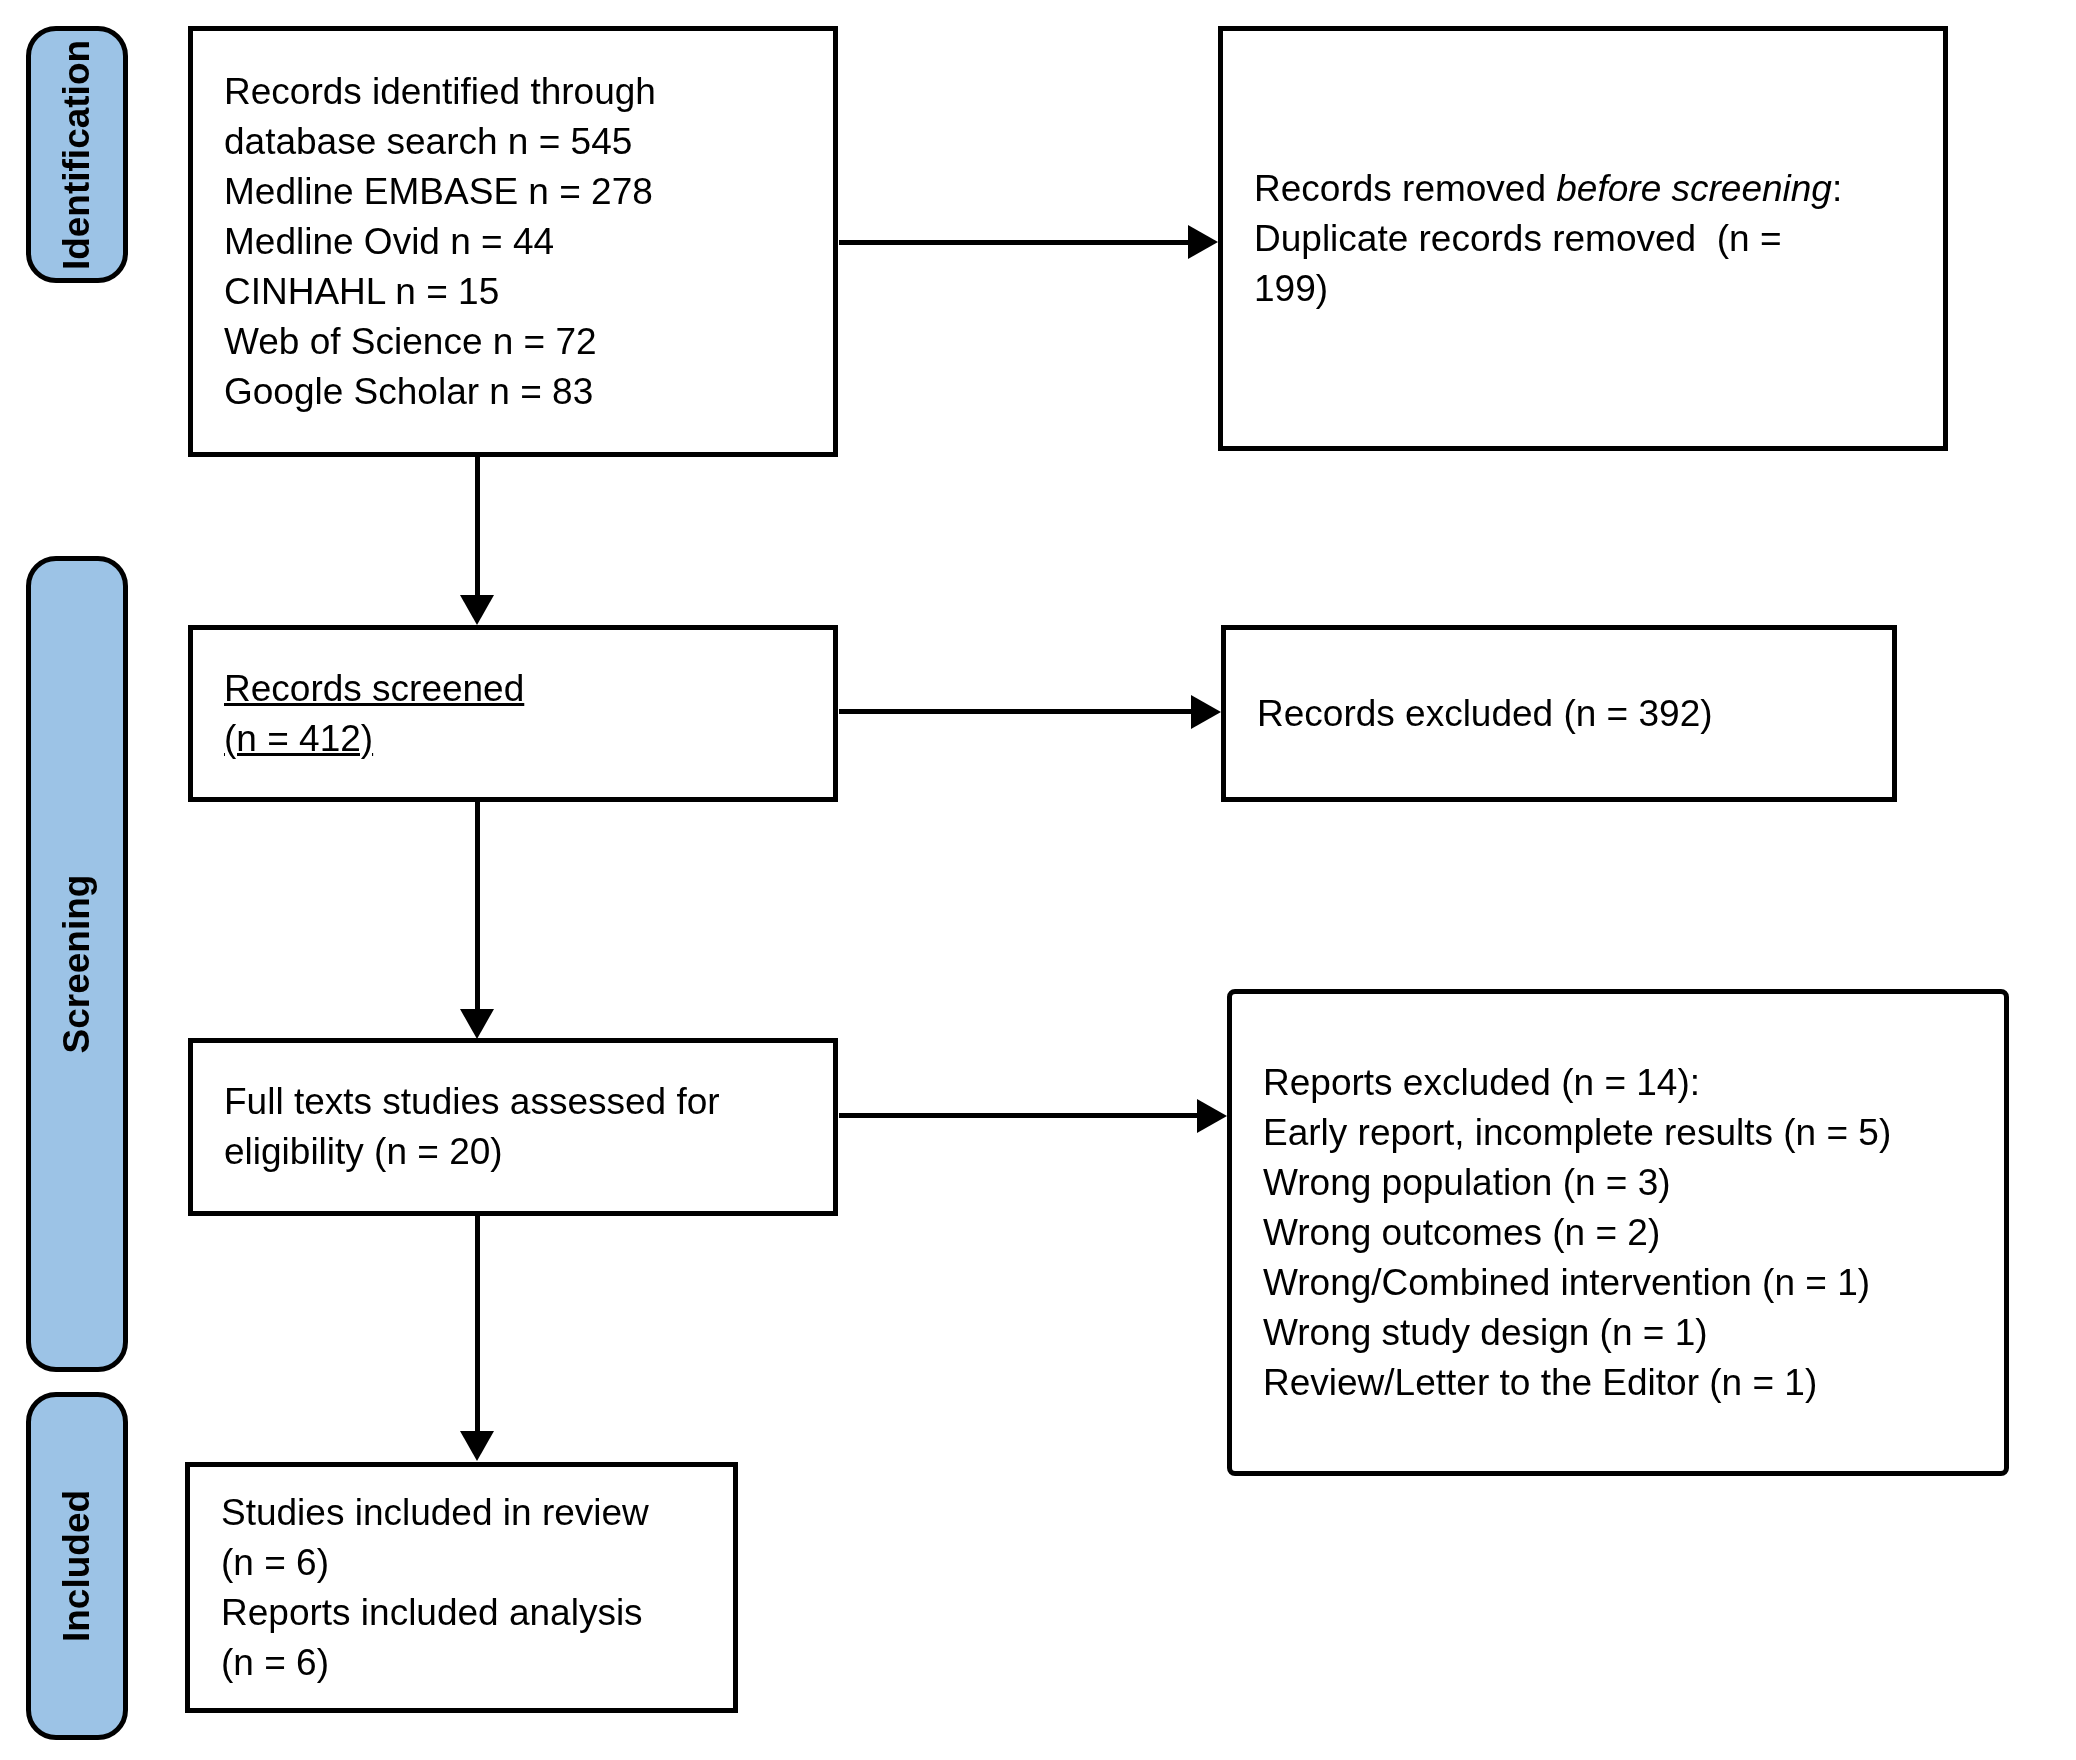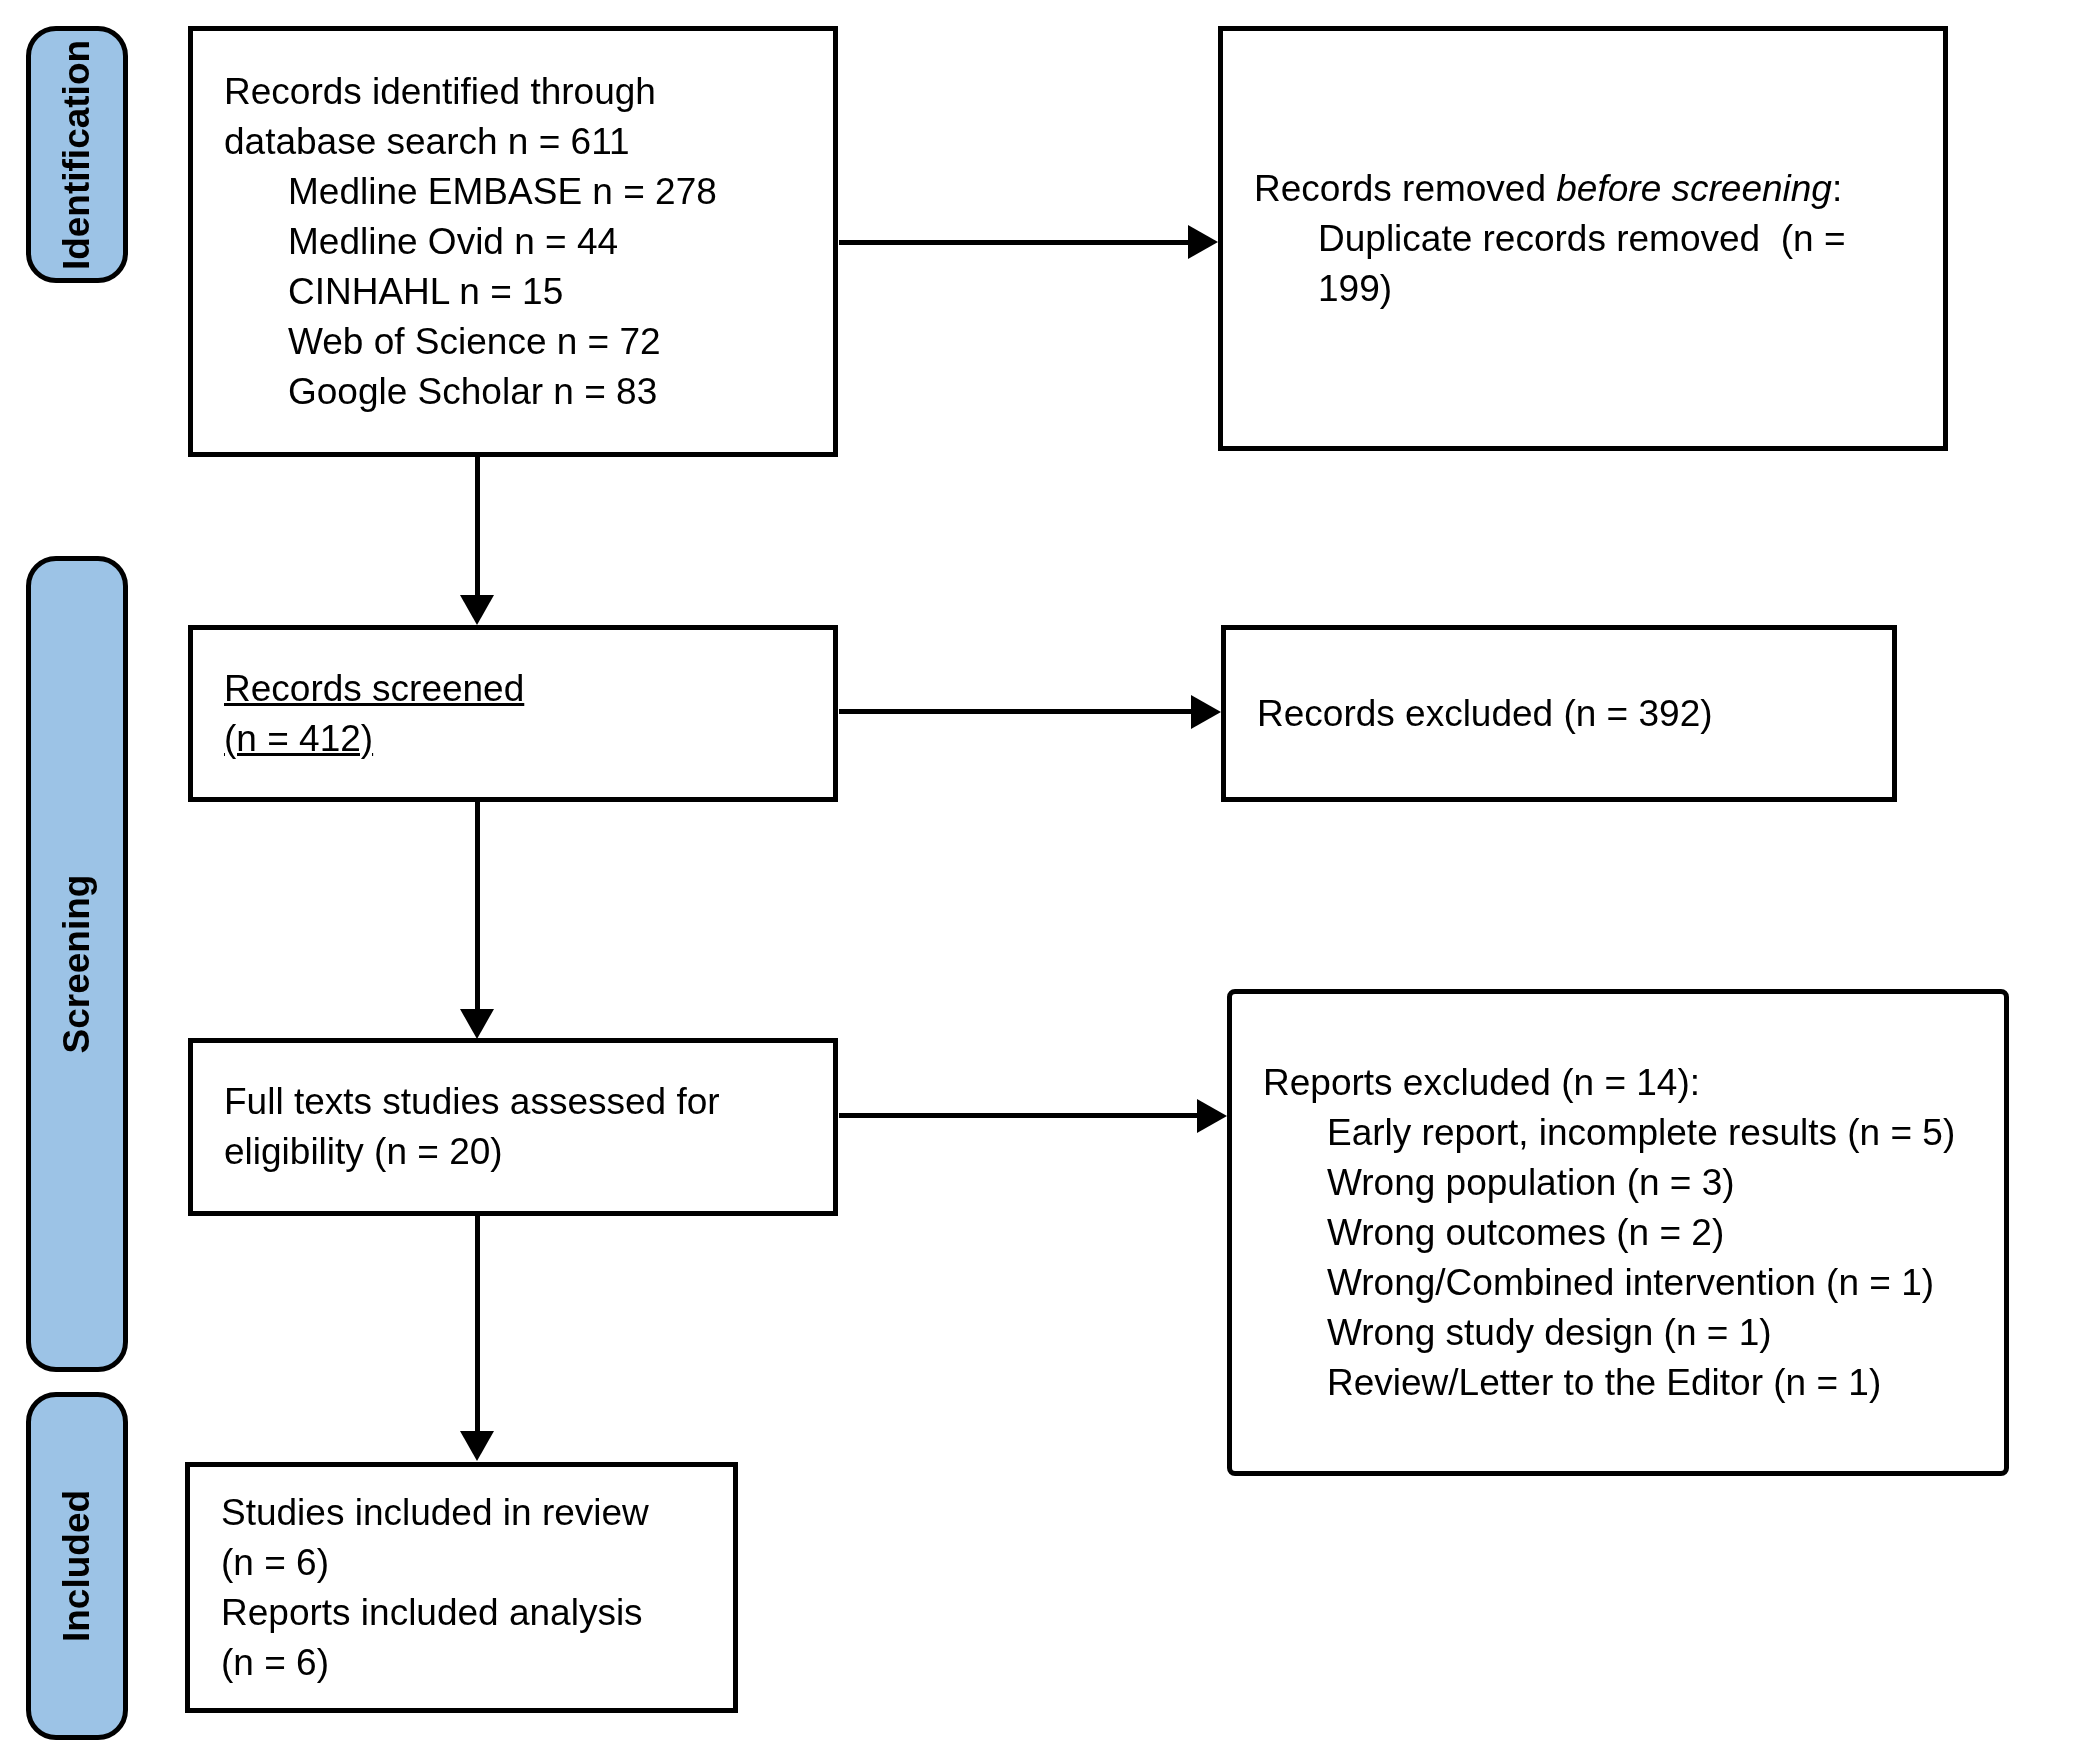--- a/index.html
+++ b/index.html
@@ -22,21 +22,21 @@
     background: #ffffff;
     border: 5.1px solid #000000;
     box-sizing: border-box;
     display: flex;
     flex-direction: column;
     justify-content: center;
     font-size: 37px;
     line-height: 50px;
   }
   .box .inner { padding: 0 31px; }
-  .indent { margin-left: 64px; }
+  .indent { }
   .prewrap { white-space: pre-wrap; }
 
   #box-identified        { left: 188px;  top: 26px;   width: 650px; height: 431px; }
   #box-removed           { left: 1218px; top: 26px;   width: 730px; height: 425px; }
   #box-screened          { left: 188px;  top: 625px; width: 650px; height: 177px; text-decoration: underline; }
   #box-excluded-records  { left: 1221px; top: 625px; width: 676px; height: 177px; }
   #box-fulltext          { left: 188px;  top: 1038px; width: 650px; height: 178px; }
   #box-excluded-reports  { left: 1227px; top: 989px; width: 782px; height: 487px; border-radius: 8px; }
   #box-included          { left: 185px;  top: 1462px; width: 553px; height: 251px; }
 
@@ -107,21 +107,21 @@
 <div class="stage" id="stage-screening">
   <span class="stage-label">Screening</span>
 </div>
 <div class="stage" id="stage-included">
   <span class="stage-label">Included</span>
 </div>
 
 <div class="box" id="box-identified">
   <div class="inner">
     <div>Records identified through</div>
-    <div>database search n = 611</div>
+    <div>database search n = 545</div>
     <div class="indent">Medline EMBASE n = 278</div>
     <div class="indent">Medline Ovid n = 44</div>
     <div class="indent">CINHAHL n = 15</div>
     <div class="indent">Web of Science n = 72</div>
     <div class="indent">Google Scholar n = 83</div>
   </div>
 </div>
 
 <div class="box" id="box-removed">
   <div class="inner">

